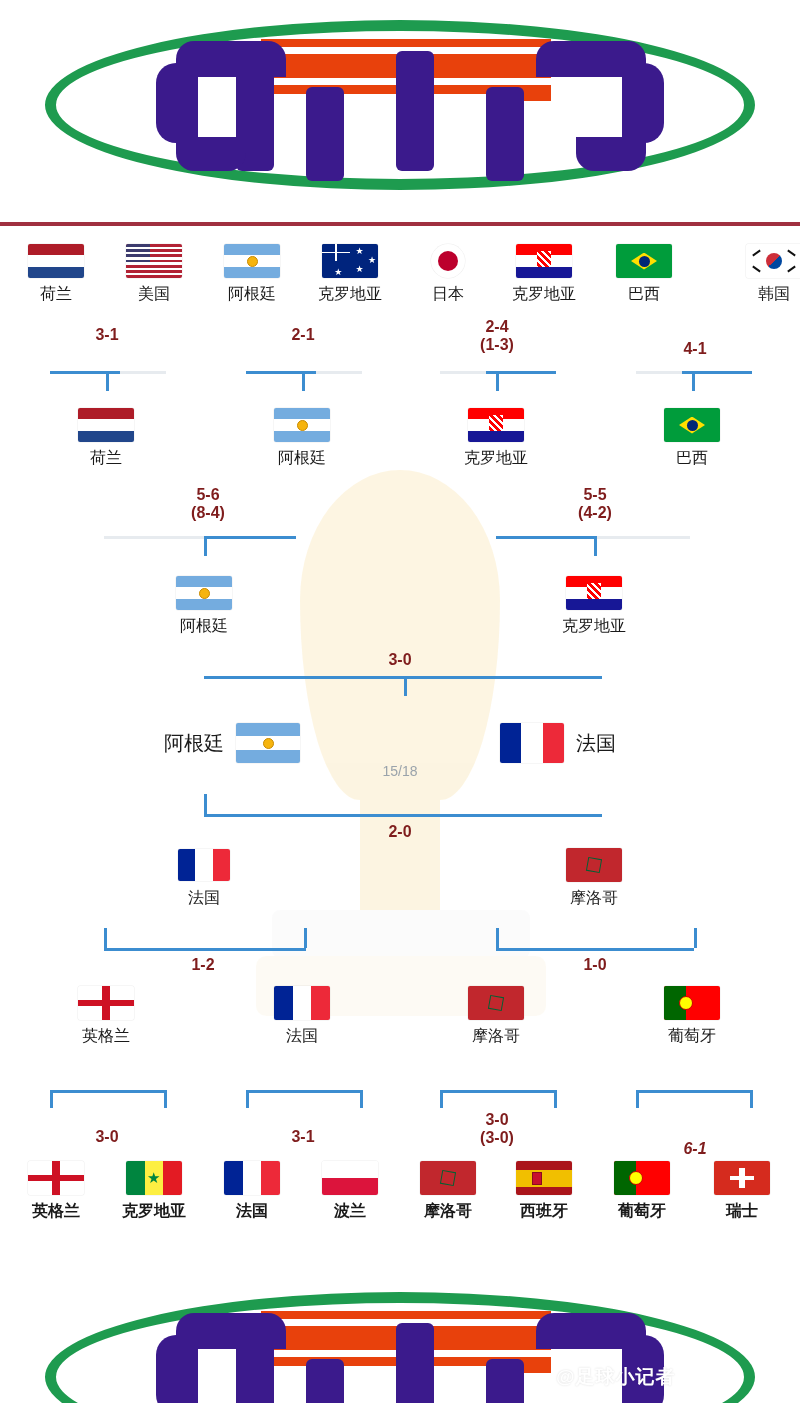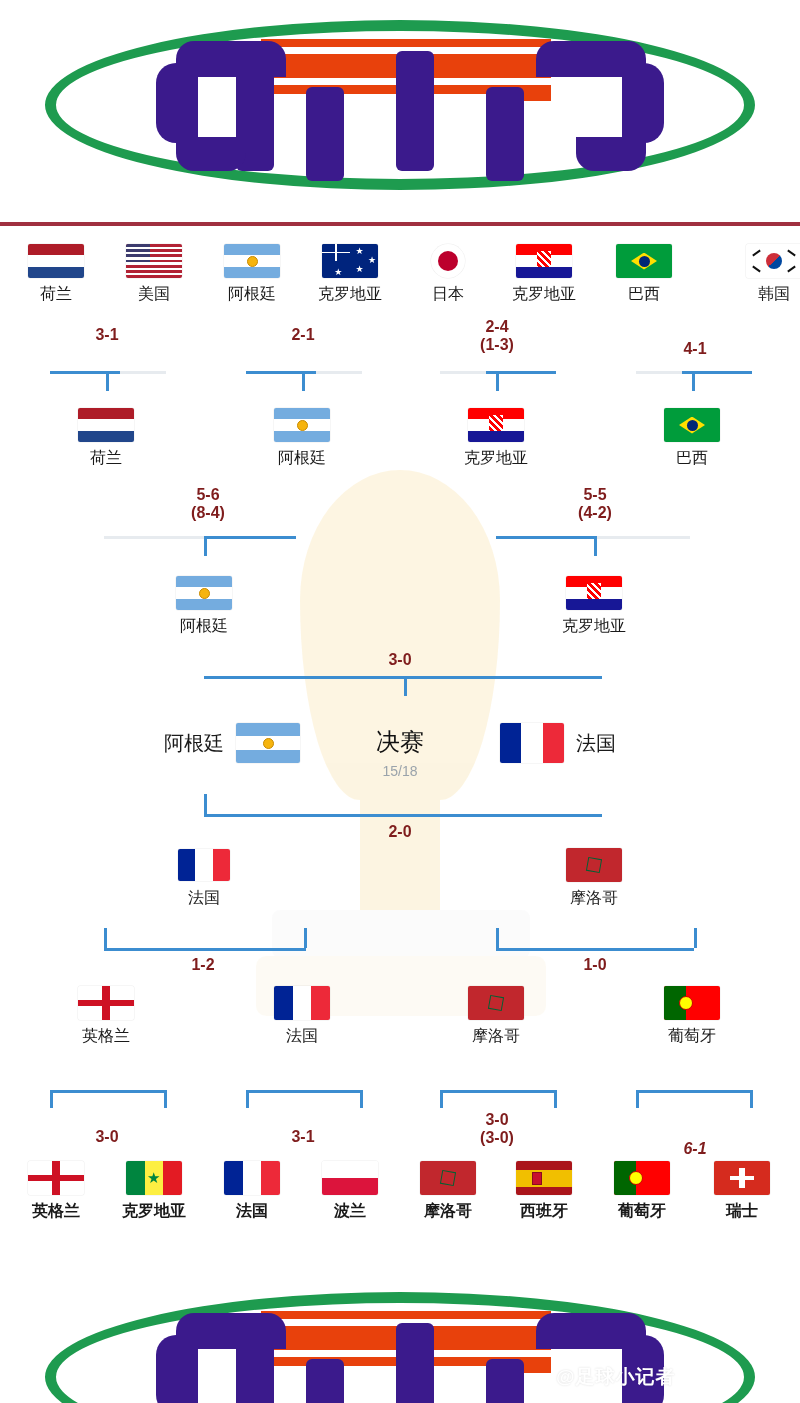--- a/index.html
+++ b/index.html
@@ -583,21 +583,20 @@
     <div class="flag-wrap">
       <div class="flag f-ar" style="width:64px;height:40px;">
           <div class="stripe-h s1"></div>
           <div class="stripe-h s2"></div>
           <div class="stripe-h s3"></div>
           <div class="sun"></div>
         </div>
     </div>
   </div>
 
-  <div class="final-title" style="left:300px; top:500px;">决赛</div>
   <div class="final-date" style="left:300px; top:537px;">15/18</div>
 
   <div class="node" style="left:500px; top:500px; width:200px; display:flex; align-items:center; justify-content:flex-start; gap:12px;">
     <div class="flag-wrap">
       <div class="flag f-fr" style="width:64px;height:40px;">
           <div class="stripe-v v1"></div>
           <div class="stripe-v v2"></div>
           <div class="stripe-v v3"></div>
         </div>
     </div>

